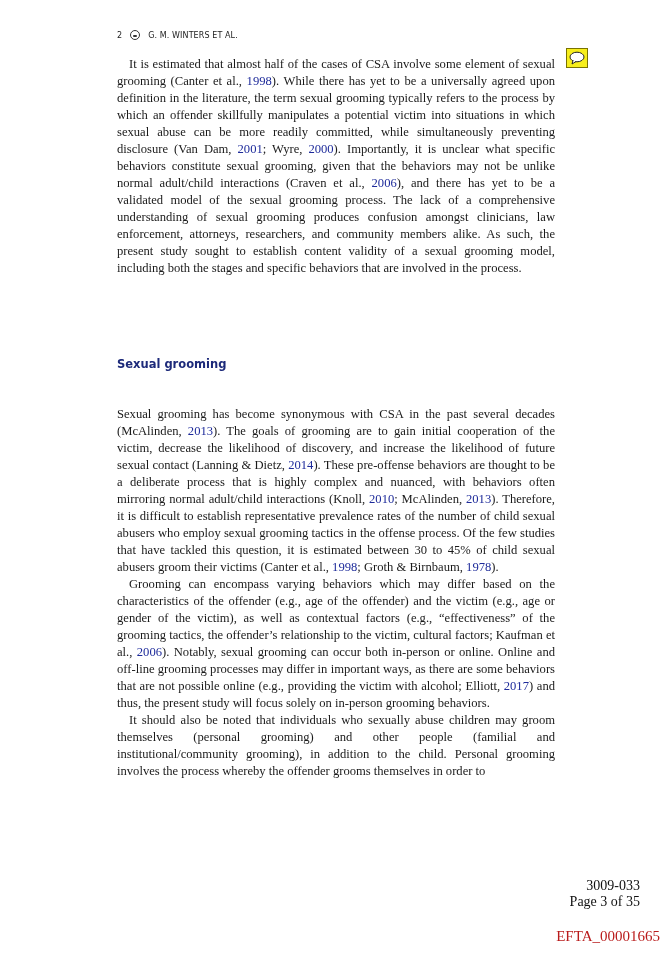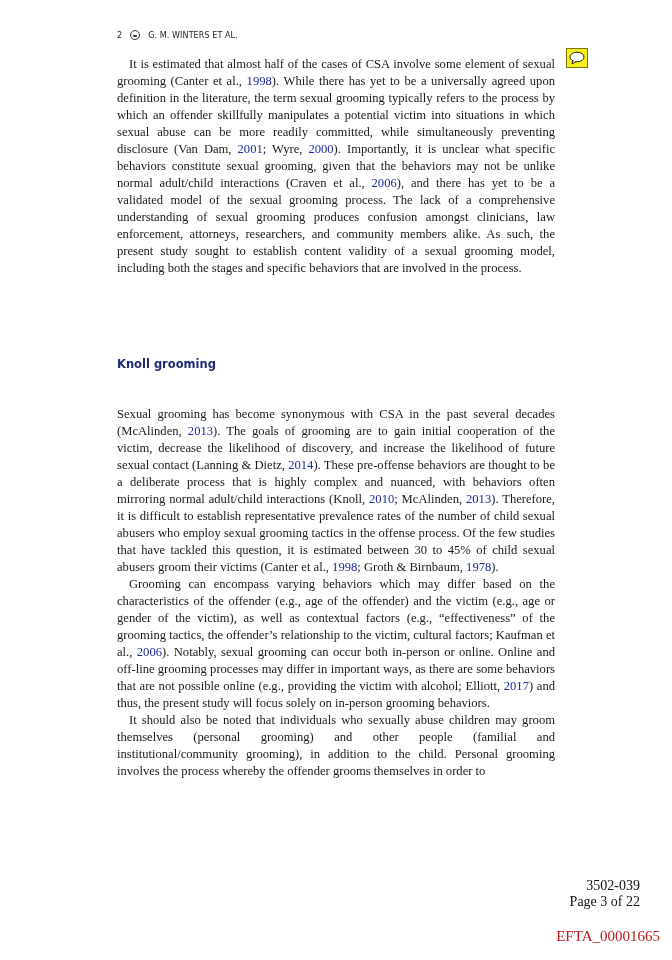--- a/index.html
+++ b/index.html
@@ -33,25 +33,25 @@
   <svg width="16" height="14" viewBox="0 0 16 14">
     <ellipse cx="8" cy="6" rx="7" ry="4.8" fill="#ffffff" stroke="#222" stroke-width="1"></ellipse>
     <path d="M4 9.5 L3 13 L7 10.5" fill="#ffffff" stroke="#222" stroke-width="1"></path>
   </svg>
 </div>
 
 <div class="body-text block1" id="sec1">
     <p class="indent"><span>It is estimated that almost half of the cases of CSA involve some element of sexual grooming (Canter et al., </span><span class="cite">1998</span><span>). While there has yet to be a universally agreed upon definition in the literature, the term sexual grooming typically refers to the process by which an offender skillfully manipulates a potential victim into situations in which sexual abuse can be more readily committed, while simultaneously preventing disclosure (Van Dam, </span><span class="cite">2001</span><span>; Wyre, </span><span class="cite">2000</span><span>). Importantly, it is unclear what specific behaviors constitute sexual grooming, given that the behaviors may not be unlike normal adult/child interactions (Craven et al., </span><span class="cite">2006</span><span>), and there has yet to be a validated model of the sexual grooming process. The lack of a comprehensive understanding of sexual grooming produces confusion amongst clinicians, law enforcement, attorneys, researchers, and community members alike. As such, the present study sought to establish content validity of a sexual grooming model, including both the stages and specific behaviors that are involved in the process.</span></p>
   </div>
 
-<div class="heading">Knoll grooming</div>
+<div class="heading">Sexual grooming</div>
 
 <div class="body-text block2" id="sec2">
     <p><span>Sexual grooming has become synonymous with CSA in the past several decades (McAlinden, </span><span class="cite">2013</span><span>). The goals of grooming are to gain initial cooperation of the victim, decrease the likelihood of discovery, and increase the likelihood of future sexual contact (Lanning &amp; Dietz, </span><span class="cite">2014</span><span>). These pre-offense behaviors are thought to be a deliberate process that is highly complex and nuanced, with behaviors often mirroring normal adult/child interactions (Knoll, </span><span class="cite">2010</span><span>; McAlinden, </span><span class="cite">2013</span><span>). Therefore, it is difficult to establish representative prevalence rates of the number of child sexual abusers who employ sexual grooming tactics in the offense process. Of the few studies that have tackled this question, it is estimated between 30 to 45% of child sexual abusers groom their victims (Canter et al., </span><span class="cite">1998</span><span>; Groth &amp; Birnbaum, </span><span class="cite">1978</span><span>).</span></p>
     <p class="indent"><span>Grooming can encompass varying behaviors which may differ based on the characteristics of the offender (e.g., age of the offender) and the victim (e.g., age or gender of the victim), as well as contextual factors (e.g., “effectiveness” of the grooming tactics, the offender’s relationship to the victim, cultural factors; Kaufman et al., </span><span class="cite">2006</span><span>). Notably, sexual grooming can occur both in-person or online. Online and off-line grooming processes may differ in important ways, as there are some behaviors that are not possible online (e.g., providing the victim with alcohol; Elliott, </span><span class="cite">2017</span><span>) and thus, the present study will focus solely on in-person grooming behaviors.</span></p>
     <p class="indent"><span>It should also be noted that individuals who sexually abuse children may groom themselves (personal grooming) and other people (familial and institutional/community grooming), in addition to the child. Personal grooming involves the process whereby the offender grooms themselves in order to</span></p>
   </div>
 
 <div class="footer">
-  <div>3502-039</div>
-  <div>Page 3 of 22</div>
+  <div>3009-033</div>
+  <div>Page 3 of 35</div>
 </div>
 <div class="bates">EFTA_00001665</div>
 
 </body></html>

